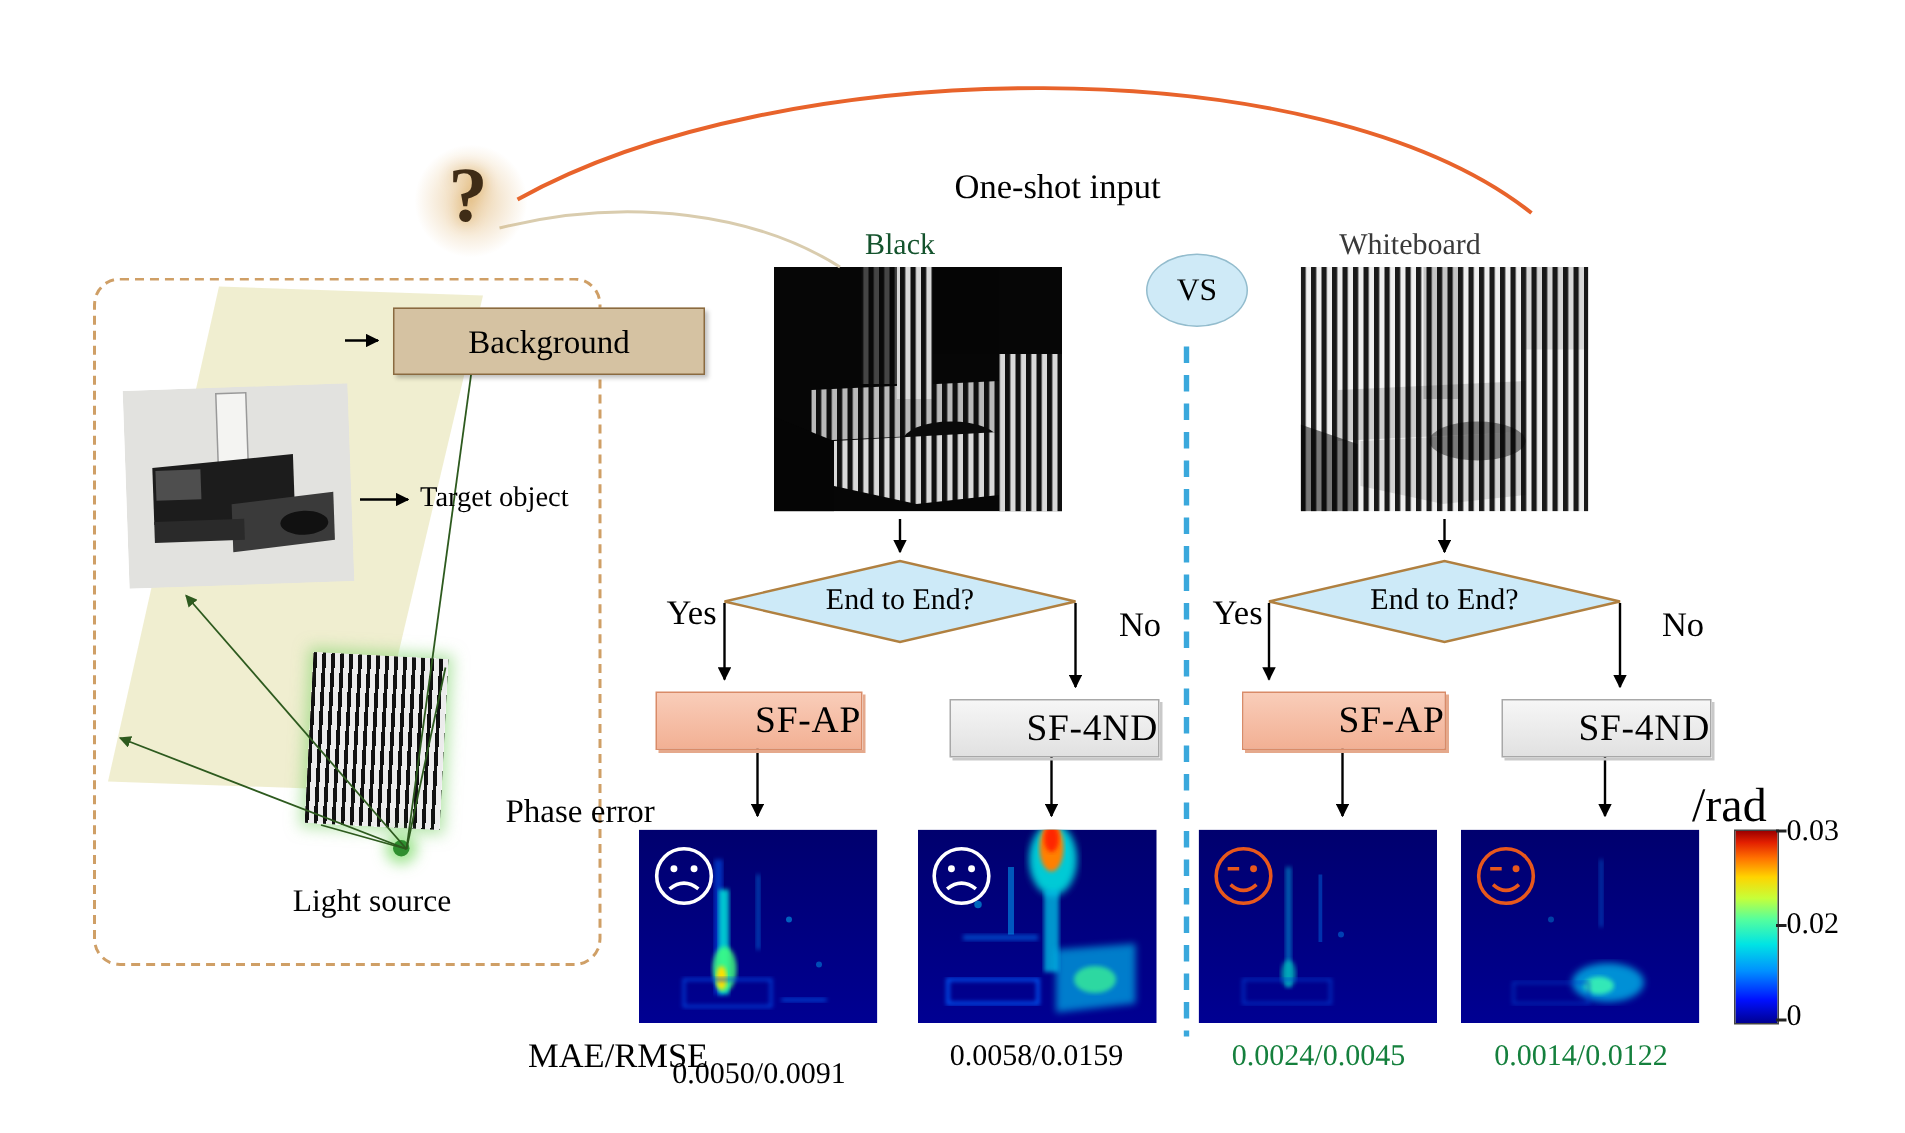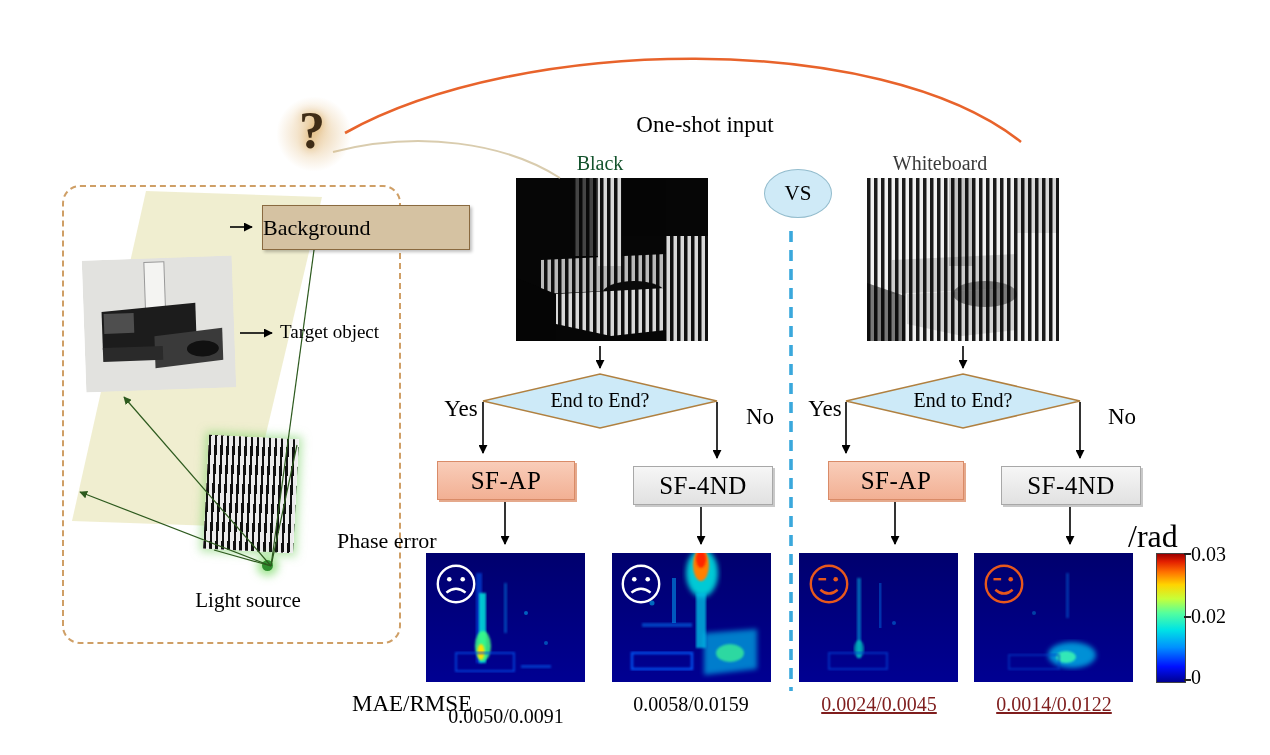--- a/index.html
+++ b/index.html
@@ -6,47 +6,47 @@
   .canvas{position:relative;width:1270px;height:755px;background:#fff;overflow:hidden;
           font-family:"Liberation Serif", serif;color:#000;}
   .abs{position:absolute;}
   .txt{position:absolute;white-space:nowrap;}
   .ctr{text-align:center;}
   .photo{position:absolute;overflow:hidden;}
   .photo svg{display:block;width:100%;height:100%;}
   .heatmap{position:absolute;overflow:hidden;}
   .heatmap>svg.hm{display:block;width:100%;height:100%;}
   .face{position:absolute;left:7px;top:8px;width:46px;height:46px;}
-  .method-box{position:absolute;display:flex;align-items:center;justify-content:center;
+  .method-box{position:absolute;display:flex;align-items:center;justify-content:flex-end;
               font-size:25px;border:1.5px solid;letter-spacing:.5px;}
   .ap{background:linear-gradient(#f9cdb9,#f2b094);border-color:#d98b68;box-shadow:2px 2px 0 #e5a98c;}
   .nd{background:linear-gradient(#f6f6f6,#e1e1e1);border-color:#a8a8a8;box-shadow:2px 2px 0 #c9c9c9;}
   .setup-frame{position:absolute;left:62px;top:185px;width:335px;height:455px;
                border:2.5px dashed #cf9f66;border-radius:18px;pointer-events:none;z-index:3;}
   .bg-box{position:absolute;left:262px;top:205px;width:206px;height:43px;line-height:43px;
-          font-size:22px;background:#d5c2a2;border:1.5px solid #8a6a40;
+          text-align:center;font-size:22px;background:#d5c2a2;border:1.5px solid #8a6a40;
           box-shadow:2px 2px 3px rgba(0,0,0,.25);z-index:4;}
   .vs-ellipse{position:absolute;left:764px;top:169px;width:66px;height:47px;border-radius:50%;
           background:#cfeaf7;border:1.5px solid #93bccd;display:flex;align-items:center;
           justify-content:center;font-size:21px;z-index:4;}
   .fringe-pattern{background:repeating-linear-gradient(90deg,#101010 0 2.5px,#ececec 2.5px 6px);
           box-shadow:0 0 10px 3px rgba(120,210,100,.55);}
   .light-dot{position:absolute;left:262px;top:560px;width:11px;height:11px;border-radius:50%;
           background:#2f8f2f;box-shadow:0 0 9px 5px rgba(130,220,110,.75);z-index:2;}
   .q-glow{position:absolute;left:276px;top:96px;width:76px;height:76px;border-radius:50%;
           background:radial-gradient(circle,rgba(219,168,92,.55) 0%,rgba(219,168,92,0) 70%);z-index:3;}
   .q-mark{position:absolute;left:299px;top:101px;font-size:52px;font-weight:bold;color:#3f2c16;
           text-shadow:0 0 10px #dcae64;z-index:4;}
   .colorbar{position:absolute;left:1156px;top:553px;width:28px;height:128px;border:1px solid #444;z-index:2;
           background:linear-gradient(to top,#000092 0%,#0010ff 12%,#0090ff 27%,#00e4e4 41%,
                      #55ff9d 54%,#c6ff39 65%,#ffd400 76%,#ff7000 86%,#e32000 94%,#9c0000 100%);}
   .cb-tick{position:absolute;width:7px;height:2px;background:#222;z-index:2;}
   .cb-label{position:absolute;left:1191px;font-size:20px;z-index:4;}
   .val{position:absolute;width:162px;text-align:center;font-size:20px;z-index:4;}
-  .val-red{color:#7f1d1d;text-decoration:underline;}
+  .val-red{color:#15803d;}
   .overlay{left:0;top:0;z-index:3;pointer-events:none;}
   .bgsvg{left:0;top:0;z-index:1;pointer-events:none;}
   .z2{z-index:2;}
   .z4{z-index:4;}
 </style>
 </head>
 <body>
 
 <div class="canvas">
 

